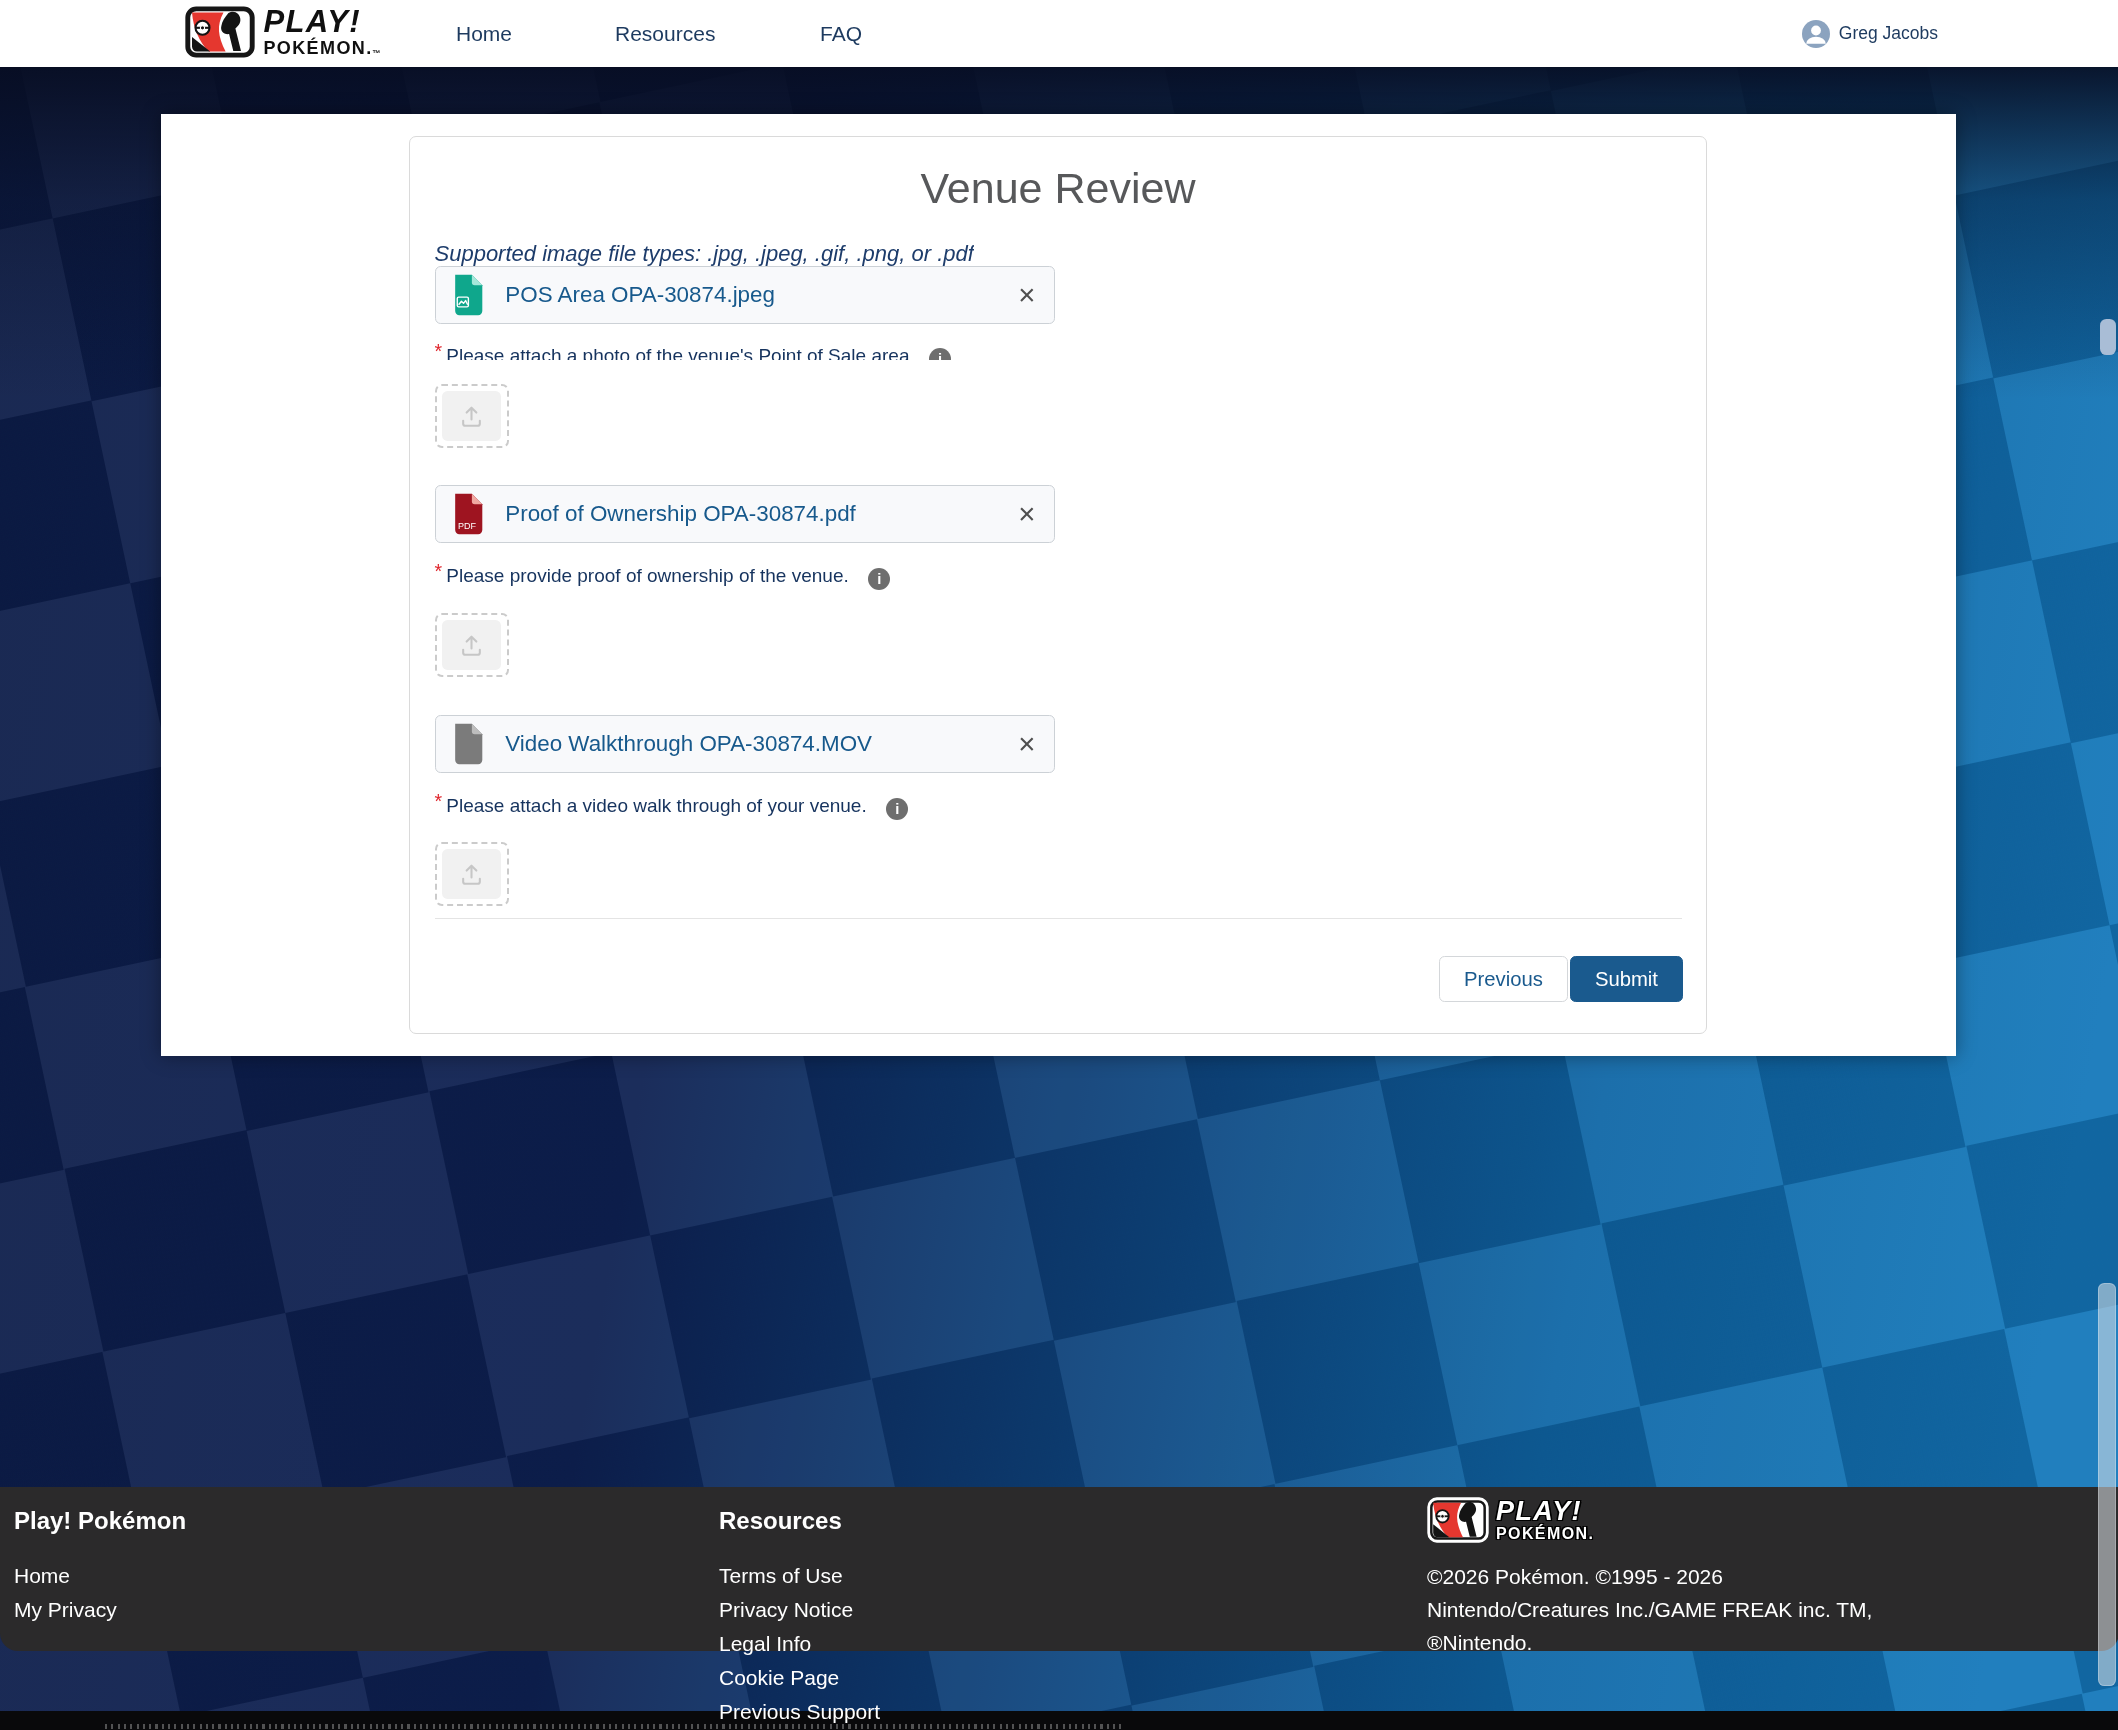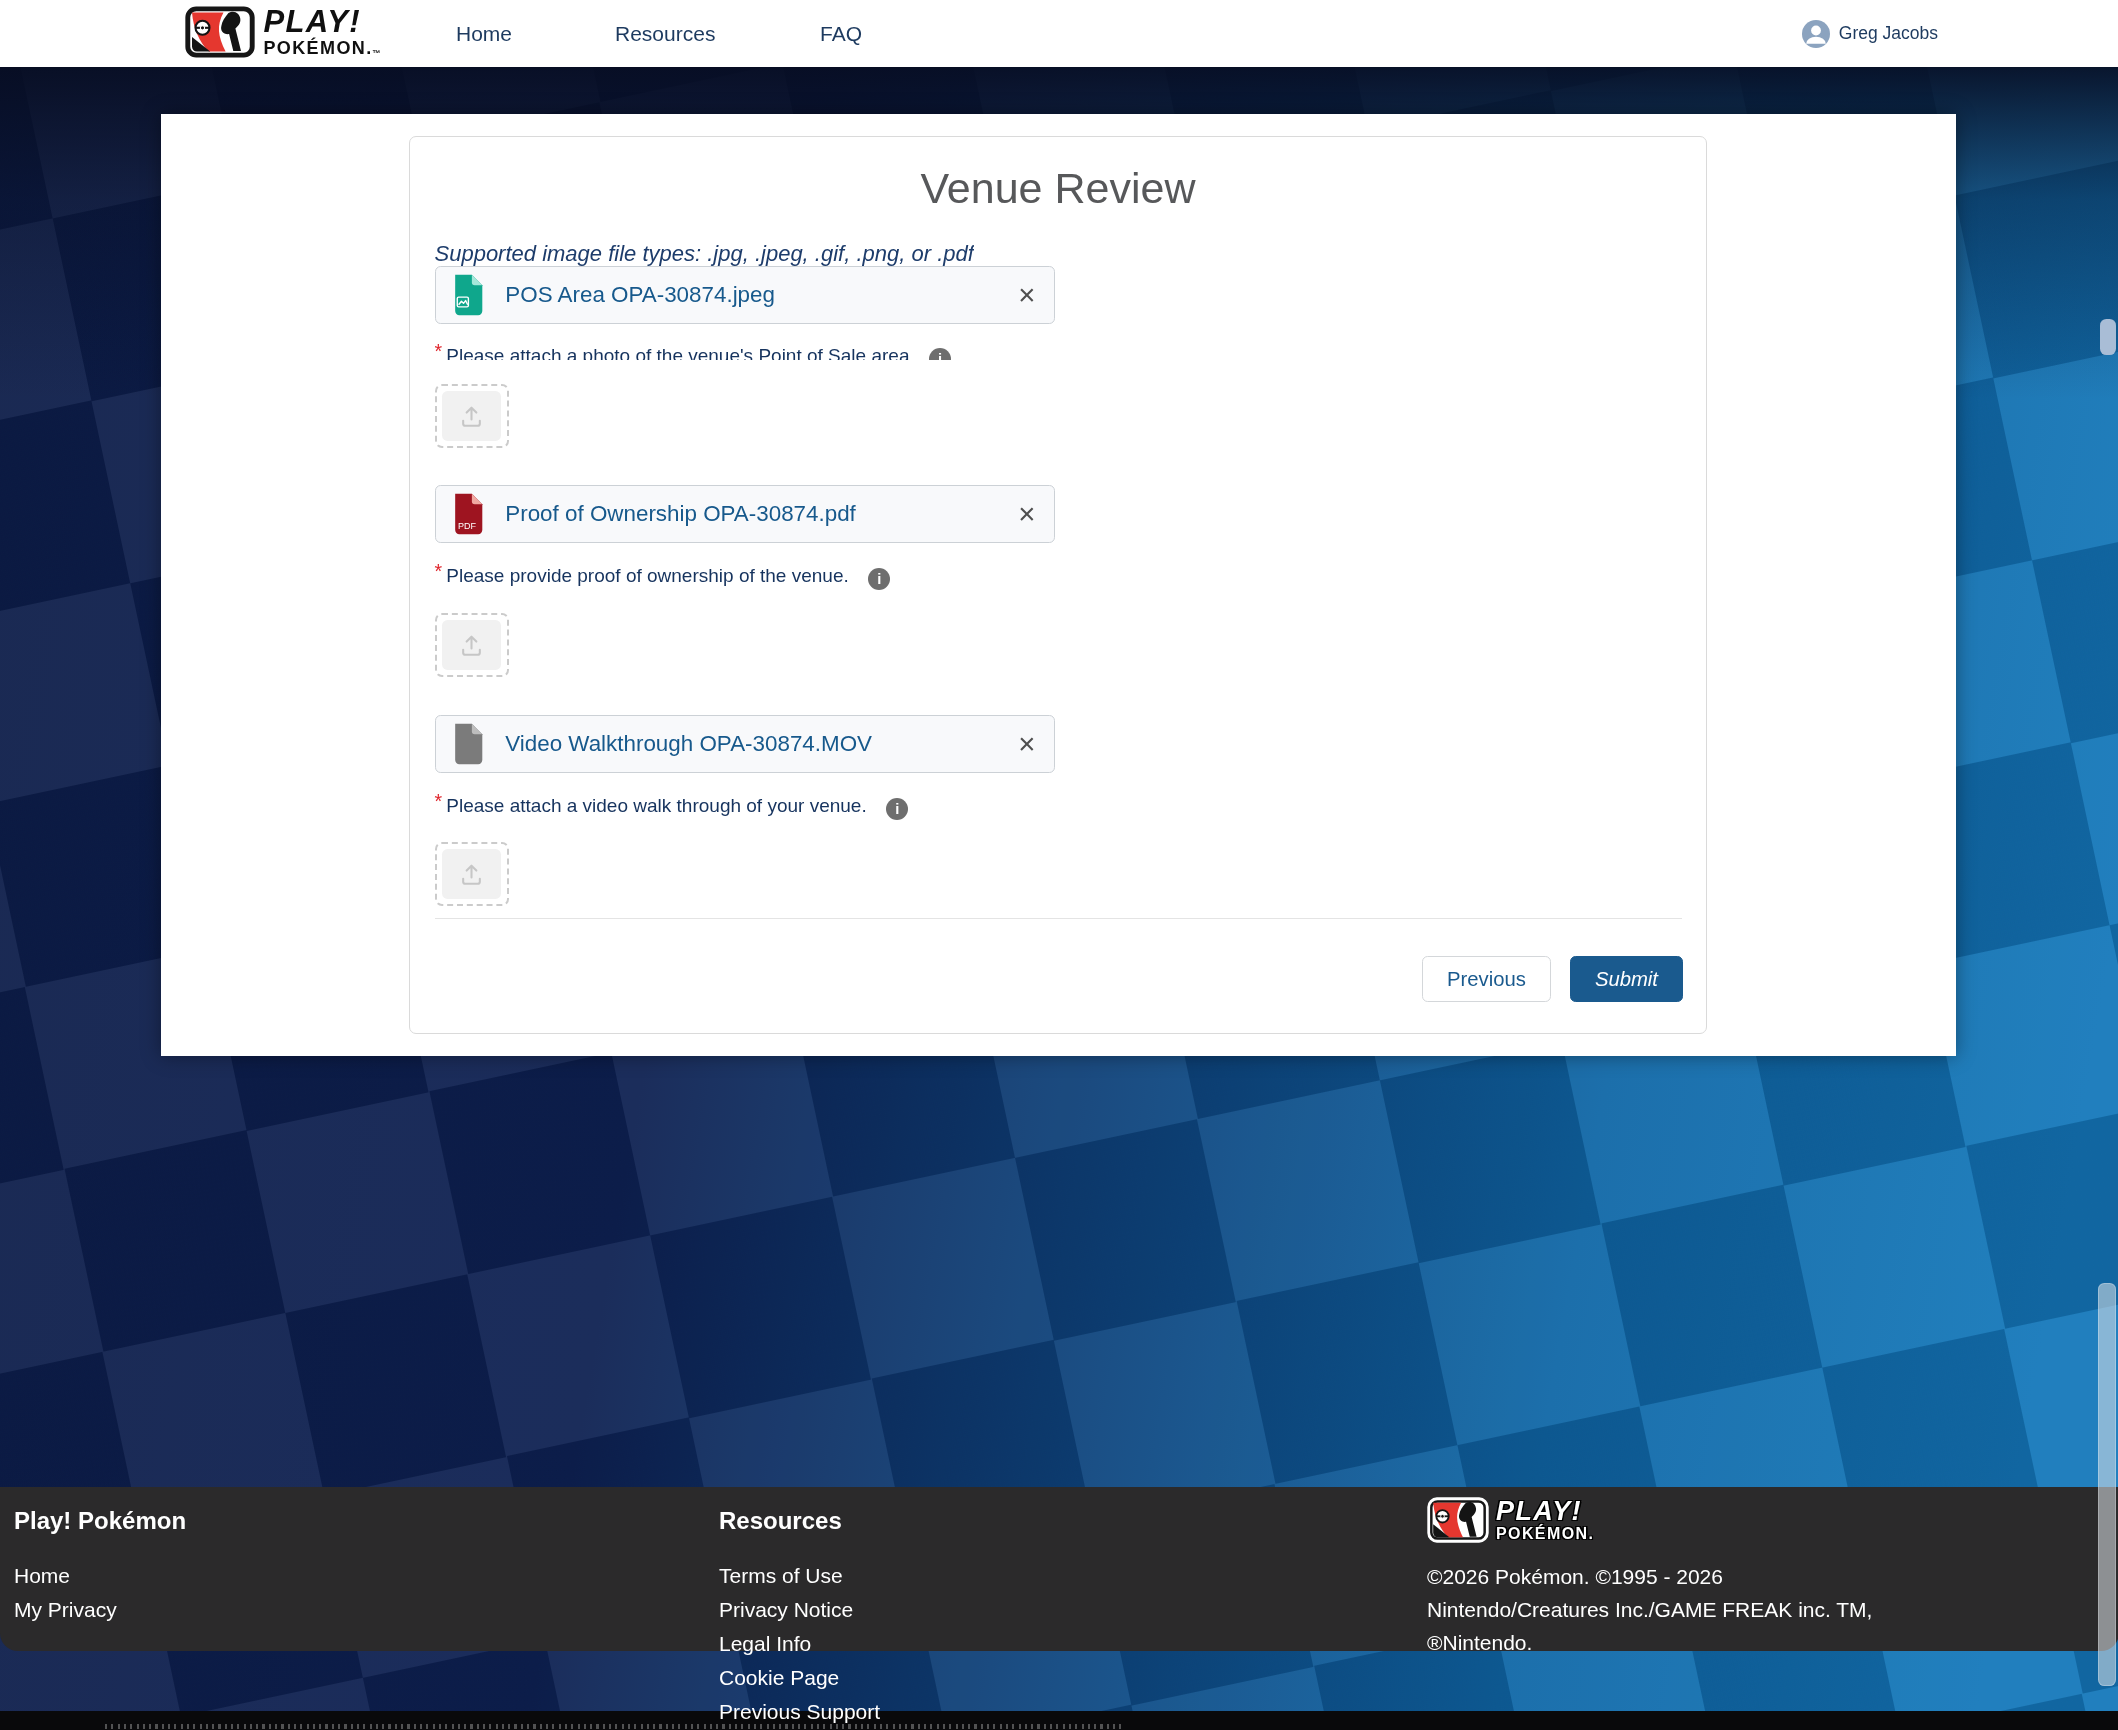--- a/index.html
+++ b/index.html
@@ -43,25 +43,25 @@
   .xbtn{margin-right:18px;font-size:29.4px;font-weight:400;color:#4f4f4f;cursor:pointer;line-height:1;flex:0 0 auto;}
   .caption{position:absolute;left:24.5px;font-size:19px;line-height:28px;color:#16335e;white-space:nowrap;}
   .caption.clip{height:23px;overflow:hidden;}
   .req{color:#e0262d;font-size:19.6px;vertical-align:4.2px;margin-right:4.2px;}
   .info{display:inline-block;width:22px;height:22px;border-radius:50%;background:#6e6e6e;color:#fff;
     text-align:center;font-size:14.7px;font-weight:bold;line-height:22px;margin-left:19.6px;vertical-align:-1.4px;cursor:pointer;}
   .dropzone{position:absolute;left:24.5px;width:74px;height:64px;border:2.1px dashed #cbcbcb;border-radius:7px;
     display:flex;align-items:center;justify-content:center;box-sizing:border-box;cursor:pointer;background:#fff;}
   .dz-inner{width:59px;height:50px;background:#f1f1f1;border-radius:5.6px;display:flex;align-items:center;justify-content:center;}
   .divider{position:absolute;left:24.5px;right:24.5px;top:781px;height:0;border-top:1.4px solid #e4e4e4;}
-  .btnrow{position:absolute;top:819px;right:23px;display:flex;gap:19px;}
+  .btnrow{position:absolute;top:819px;right:23px;display:flex;gap:2px;}
   .btn{height:46px;border-radius:5.6px;font-size:20.3px;display:flex;align-items:center;justify-content:center;
     padding:0 24px;cursor:pointer;font-family:inherit;}
   .btn-prev{background:#fff;border:1.4px solid #d4d7da;color:#1a5a8e;}
-  .btn-submit{background:#1a5a8e;border:1.4px solid #1a5a8e;color:#fff;font-style:italic;}
+  .btn-submit{background:#1a5a8e;border:1.4px solid #1a5a8e;color:#fff;}
   
   .strip{position:absolute;left:0;right:0;top:1711px;height:19.6px;background:#09090b;z-index:2;}
   .sliver{position:absolute;left:105px;top:1724px;width:1017px;height:4.9px;z-index:4;opacity:.5;
     background:repeating-linear-gradient(90deg,#9a9a9a 0 2.1px,transparent 2.1px 6.3px);}
   .footer{position:absolute;left:0;right:0;top:1487px;height:164px;background:#2b2a2b;
     border-radius:0 0 18px 18px;z-index:3;color:#fff;}
   .fcol{position:absolute;top:19.6px;}
   .fhead{font-size:24px;font-weight:bold;margin:0 0 24px 0;}
   .flink{display:block;font-size:21px;line-height:34px;color:#fff;text-decoration:none;cursor:pointer;}
   .fcol3{position:absolute;left:1427px;top:9.8px;}

